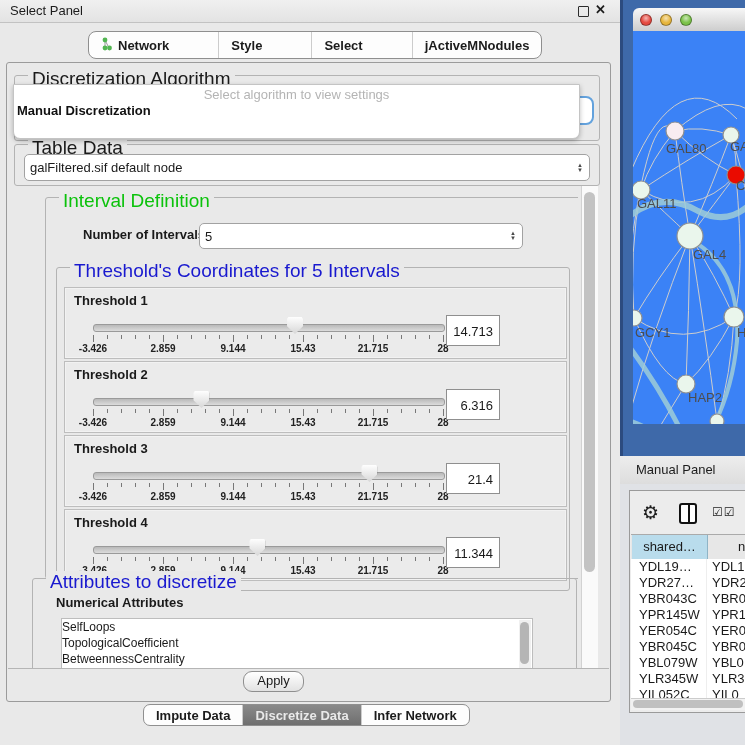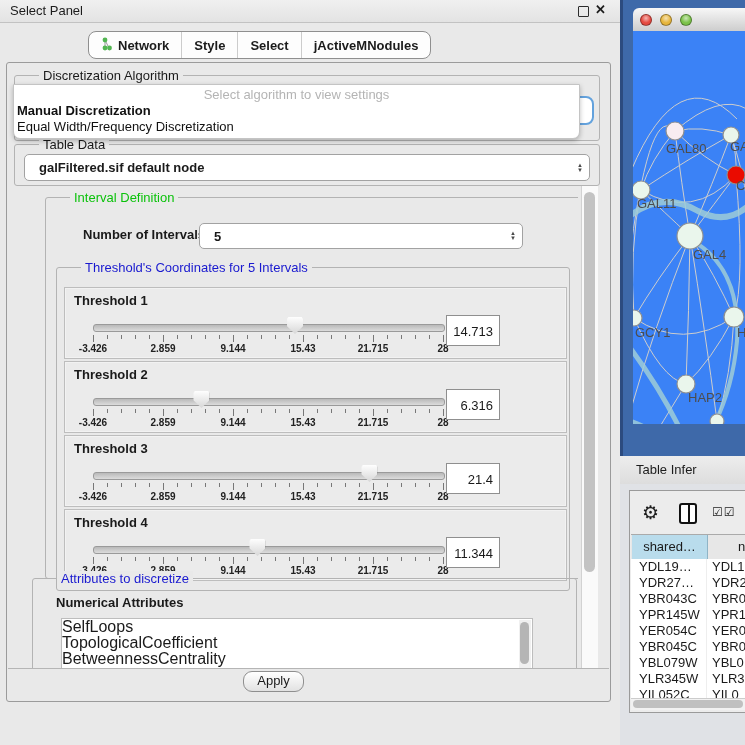--- a/index.html
+++ b/index.html
@@ -12,33 +12,33 @@
   #titlebar{left:0;top:0;width:620px;height:22px;background:linear-gradient(#f0f0f0,#e3e3e3);
             border-bottom:1px solid #c2c2c2;}
   #titlebar .title{position:absolute;left:10px;top:3px;font-size:13px;color:#1c1c1c;}
   #float-btn{left:578px;top:6px;width:9px;height:9px;border:1.5px solid #2c2c2c;border-radius:1px;}
   #close-btn{left:595px;top:2px;font-size:13px;font-weight:bold;color:#1c1c1c;}
 
   #top-tabs{left:88px;top:31px;height:26px;display:flex;background:#fdfdfd;
             border:1px solid #8f8f8f;border-radius:8px;overflow:hidden;}
   .toptab{display:flex;align-items:center;gap:5px;padding:0 12px;font-size:13px;font-weight:700;
           color:#1b1b1b;white-space:nowrap;}
-  .toptab + .toptab{border-left:1px solid #cccccc;}
+  .toptab + .toptab{border-left:1px solid #cccccc;margin-left:37px;}
   .toptab.selected{background:linear-gradient(#8a8a8a,#6f6f6f);color:#efefef;border-left-color:transparent;}
   .toptab.selected + .toptab{border-left-color:transparent;}
 
   #outer-box{left:6px;top:62px;width:603px;height:638px;border:1px solid #9b9b9b;border-radius:3px;
              background:#e9e9e9;}
   .group{position:absolute;border:1px solid #b3b3b3;border-radius:3px;}
-  .group-title{position:absolute;top:-8px;left:24px;background:#e9e9e9;padding:0 4px;font-size:13px;}
+  .group-title{position:absolute;top:-8px;left:13px;background:#e9e9e9;padding:0 4px;font-size:19px;}
   .gt-plain{color:#1a1a1a;} .gt-green{color:#0bc20b;} .gt-blue{color:#1919cf;}
 
   .combo{position:absolute;background:#ffffff;border:1px solid #a2a2a2;border-radius:5px;
          font-size:13px;display:flex;align-items:center;}
-  .combo .val{padding-left:14px;flex:1;font-weight:bold;}
+  .combo .val{padding-left:5px;flex:1;}
   .spin{display:flex;flex-direction:column;align-items:center;justify-content:center;
         width:18px;color:#4a4a4a;font-size:6px;line-height:5px;}
 
   
   #algo-popup{left:13px;top:84px;width:565px;height:53px;background:#ffffff;
               border:1px solid #c4c4c4;border-radius:0 0 7px 7px;z-index:30;
               box-shadow:0 2px 5px rgba(0,0,0,.25);}
   #algo-popup .hint{height:18px;line-height:19px;text-align:center;color:#b4b4b4;font-size:13px;}
   .popup-opt{height:16px;line-height:16px;padding-left:3px;font-size:13px;color:#111;}
   .popup-opt.bold{font-weight:700;}
@@ -71,21 +71,21 @@
   .lblrow{position:absolute;left:28px;top:55px;width:352px;height:12px;}
   .tlabel{position:absolute;width:44px;margin-left:-22px;text-align:center;font-size:10px;font-weight:700;color:#222;}
   .thr-value{position:absolute;left:381px;top:27px;width:54px;height:31px;background:#fff;
              border:1px solid #8f8f8f;font-size:13px;text-align:right;line-height:31px;padding-right:6px;box-sizing:border-box;}
 
   
   #attr-group{left:22px;top:392px;width:543px;height:118px;}
   #attr-sub{left:23px;top:16px;font-size:13px;font-weight:700;position:absolute;}
   #attr-list{position:absolute;left:28px;top:39px;width:470px;height:76px;background:#fff;
              border:1px solid #bdbdbd;overflow:hidden;}
-  .attr-item{height:16px;line-height:16px;font-size:16px;}
+  .attr-item{height:16px;line-height:16px;font-size:12px;}
   #attr-vscroll{position:absolute;right:1px;top:1px;width:12px;height:74px;background:#f0f0f0;}
   #attr-vscroll .thumb{position:absolute;left:1px;top:2px;width:9px;height:42px;background:#b5b5b5;border-radius:5px;}
 
   #apply-strip{left:1px;top:605px;width:601px;height:32px;border-top:1px solid #b5b5b5;}
   #apply-btn{left:243px;top:671px;width:59px;height:19px;border:1px solid #8f8f8f;border-radius:9px;
              background:linear-gradient(#ffffff,#e2e2e2);font-size:13px;text-align:center;line-height:18px;}
 
   #bottom-tabs{left:143px;top:704px;height:20px;display:flex;background:#fdfdfd;
                border:1px solid #8f8f8f;border-radius:7px;overflow:hidden;}
   .bottab{display:flex;align-items:center;padding:0 12px;font-size:13px;font-weight:700;color:#1b1b1b;white-space:nowrap;}
@@ -380,26 +380,30 @@
 
   <div id="main-vscroll" class="abs">
     <div class="thumb"></div>
   </div>
 
   <div id="algo-combo-stub" class="abs"></div>
   <div id="algo-popup" class="abs">
     <div class="hint">Select algorithm to view settings</div>
     <div id="algo-options">
         <div class="popup-opt bold">Manual Discretization</div>
-        <div class="popup-opt">Equal Width/Frequency Discretization</div>
       </div>
   </div>
 
   <div id="apply-btn" class="abs">Apply</div>
 
+  <div id="bottom-tabs" class="abs">
+      <div class="bottab">Impute Data</div>
+      <div class="bottab selected">Discretize Data</div>
+      <div class="bottab">Infer Network</div>
+    </div>
 
   <div id="right-blue" class="abs"></div>
   <div id="net-titlebar" class="abs">
     <div class="light" style="left: 7px; background: radial-gradient(circle at 50% 32%, rgba(255, 255, 255, 0.6) 0%, rgb(229, 73, 63) 55%) rgb(229, 73, 63);" id="light-red"></div>
     <div class="light" style="left: 27px; background: radial-gradient(circle at 50% 32%, rgba(255, 255, 255, 0.6) 0%, rgb(230, 181, 60) 55%) rgb(230, 181, 60);" id="light-yellow"></div>
     <div class="light" style="left: 47px; background: radial-gradient(circle at 50% 32%, rgba(255, 255, 255, 0.6) 0%, rgb(122, 194, 72) 55%) rgb(122, 194, 72);" id="light-green"></div>
   </div>
   <div id="net-canvas" class="abs"><svg width="112" height="393" viewBox="0 0 112 393">
         <path d="M42,100 Q70,128 103,144" fill="none" stroke="#cdcdcd" stroke-width="1"></path>
         <path d="M42,100 Q68,94 98,104" fill="none" stroke="#cdcdcd" stroke-width="1"></path>
@@ -444,21 +448,21 @@
         <text x="97" y="120" font-size="13" font-family="&quot;Liberation Sans&quot;,sans-serif" fill="#4d4d4d">GA</text>
         <text x="103" y="159" font-size="13" font-family="&quot;Liberation Sans&quot;,sans-serif" fill="#4d4d4d">C</text>
         <text x="4" y="177" font-size="13" font-family="&quot;Liberation Sans&quot;,sans-serif" fill="#4d4d4d">GAL11</text>
         <text x="60" y="228" font-size="13" font-family="&quot;Liberation Sans&quot;,sans-serif" fill="#4d4d4d">GAL4</text>
         <text x="2" y="306" font-size="13" font-family="&quot;Liberation Sans&quot;,sans-serif" fill="#4d4d4d">GCY1</text>
         <text x="104" y="306" font-size="13" font-family="&quot;Liberation Sans&quot;,sans-serif" fill="#4d4d4d">H</text>
         <text x="55" y="371" font-size="13" font-family="&quot;Liberation Sans&quot;,sans-serif" fill="#4d4d4d">HAP2</text>
       </svg></div>
 
   <div id="tablepanel-bar" class="abs">
-    <span class="t">Table Infer</span>
+    <span class="t">Manual Panel</span>
   </div>
   <div id="right-lower" class="abs"></div>
 
   <div id="table-box" class="abs">
     <div id="tb-toolbar">
       <span id="gear-icon">⚙</span>
       <span id="col-icon"></span>
       <span id="check-icons">☑☑</span>
     </div>
     <div id="tb-header">

